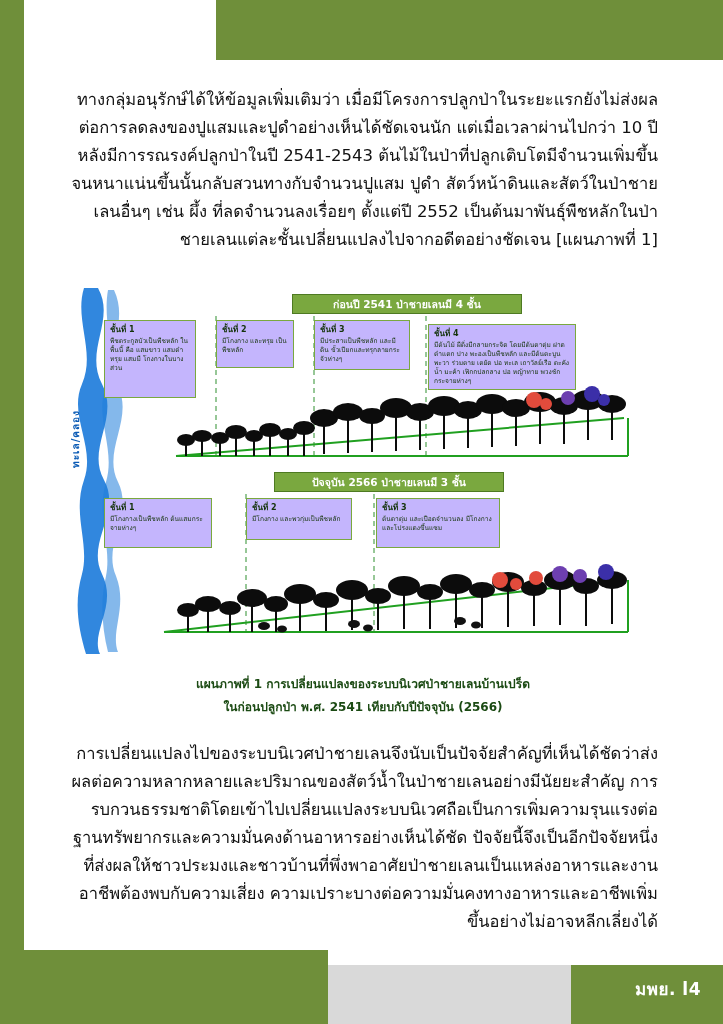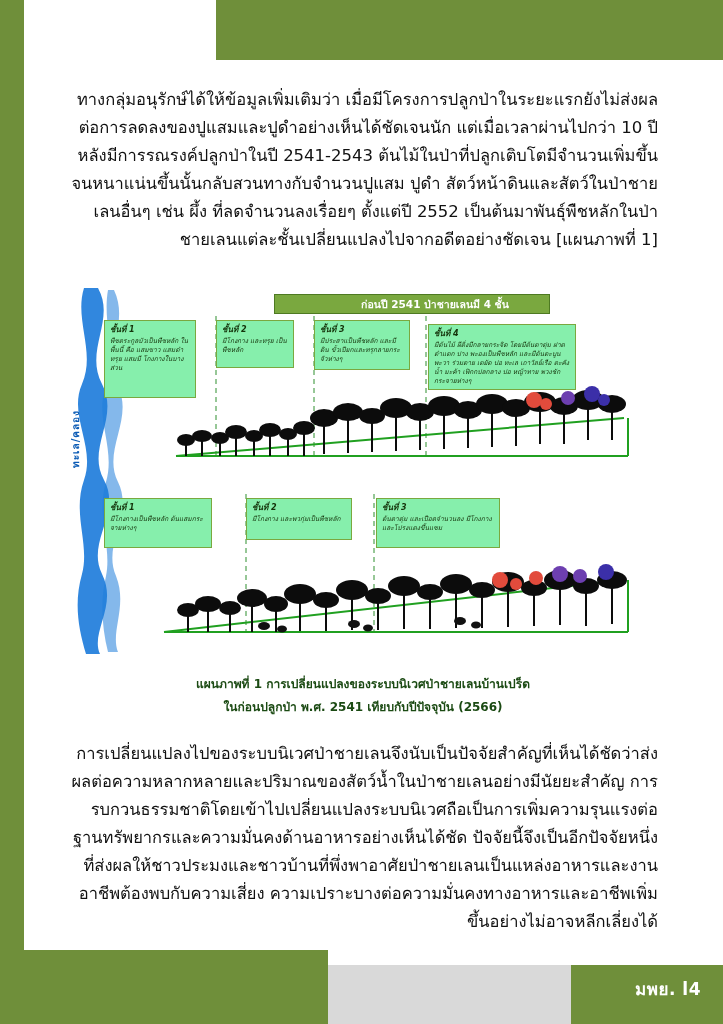--- a/index.html
+++ b/index.html
@@ -114,33 +114,32 @@
     position: absolute;
     background: #7aa83f;
     color: #ffffff;
     font-size: 10.5px;
     font-weight: bold;
     text-align: center;
     line-height: 18px;
     height: 18px;
     border: 1px solid #4e7a22;
   }
-  #panel-title-1 { left: 206px; top: 14px; width: 228px; padding-left: 46px; }
+  #panel-title-1 { left: 224px; top: 14px; width: 228px; }
   #panel-title-2 { left: 206px; top: 192px; width: 228px; }
 
   .layer-box {
     position: absolute;
-    background: #86efac;
+    background: #c4b5fd;
     border: 1px solid #7aa83f;
     font-size: 6.6px;
     line-height: 9px;
     color: #14330a;
     padding: 4px 5px;
     box-sizing: border-box;
-    font-style: italic;
   }
   .layer-box b {
     display: block;
     font-size: 8px;
     margin-bottom: 3px;
   }
   
   #box-1-1 { left: 36px;  top: 40px; width: 92px;  height: 78px; }
   #box-1-2 { left: 148px; top: 40px; width: 78px;  height: 48px; }
   #box-1-3 { left: 246px; top: 40px; width: 96px;  height: 50px; }
@@ -306,20 +305,21 @@
         <ellipse cx="286" cy="344" rx="6" ry="4"></ellipse>
         <ellipse cx="300" cy="348" rx="5" ry="3.5"></ellipse>
         <ellipse cx="392" cy="341" rx="6" ry="4"></ellipse>
         <ellipse cx="408" cy="345" rx="5" ry="3.5"></ellipse>
       </g>
     </svg>
 
     <div class="water-label">ทะเล/คลอง</div>
 
     <div class="panel-title" id="panel-title-1">ก่อนปี 2541 ป่าชายเลนมี 4 ชั้น</div>
+    <div class="panel-title" id="panel-title-2">ปัจจุบัน 2566 ป่าชายเลนมี 3 ชั้น</div>
 
     <div class="layer-box" id="box-1-1">
       <b>ชั้นที่ 1</b>
       <span>พืชตระกูลบัวเป็นพืชหลัก ในพื้นนี้ คือ แสมขาว แสมดำ ทรุย แสมมี โกงกางในบางส่วน</span>
     </div>
     <div class="layer-box" id="box-1-2">
       <b>ชั้นที่ 2</b>
       <span>มีโกงกาง และทรุย เป็นพืชหลัก</span>
     </div>
     <div class="layer-box" id="box-1-3">

